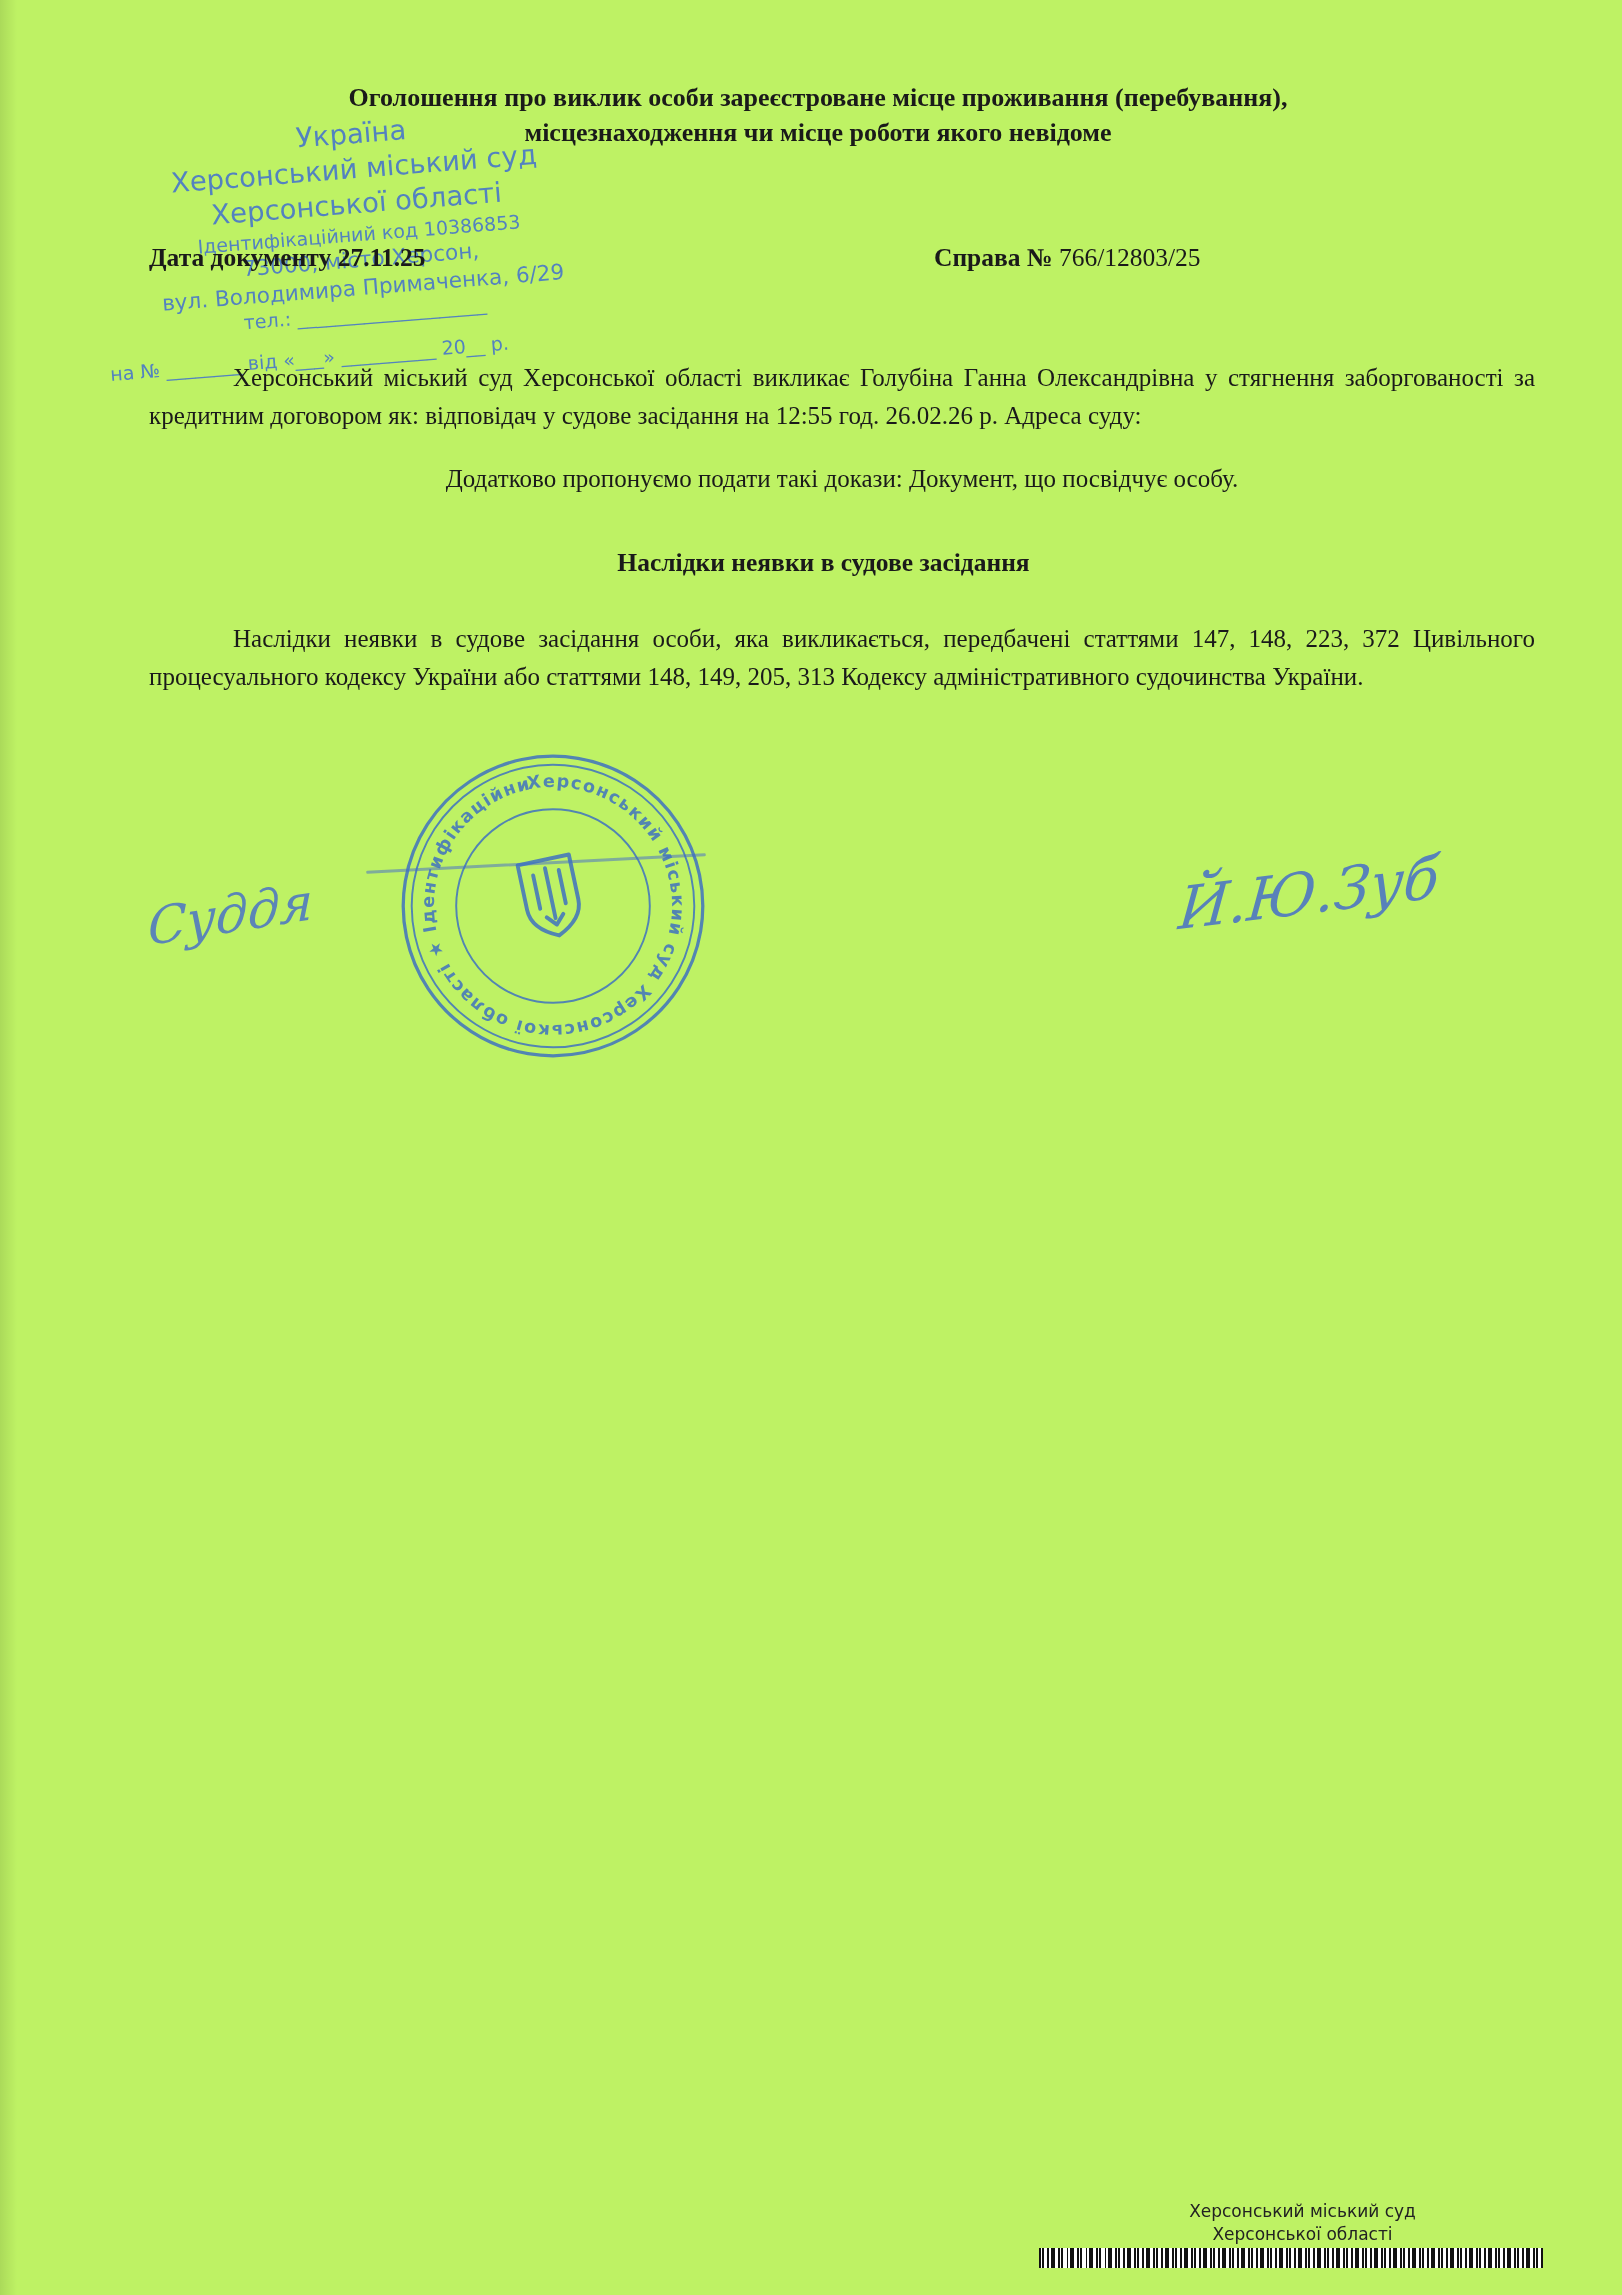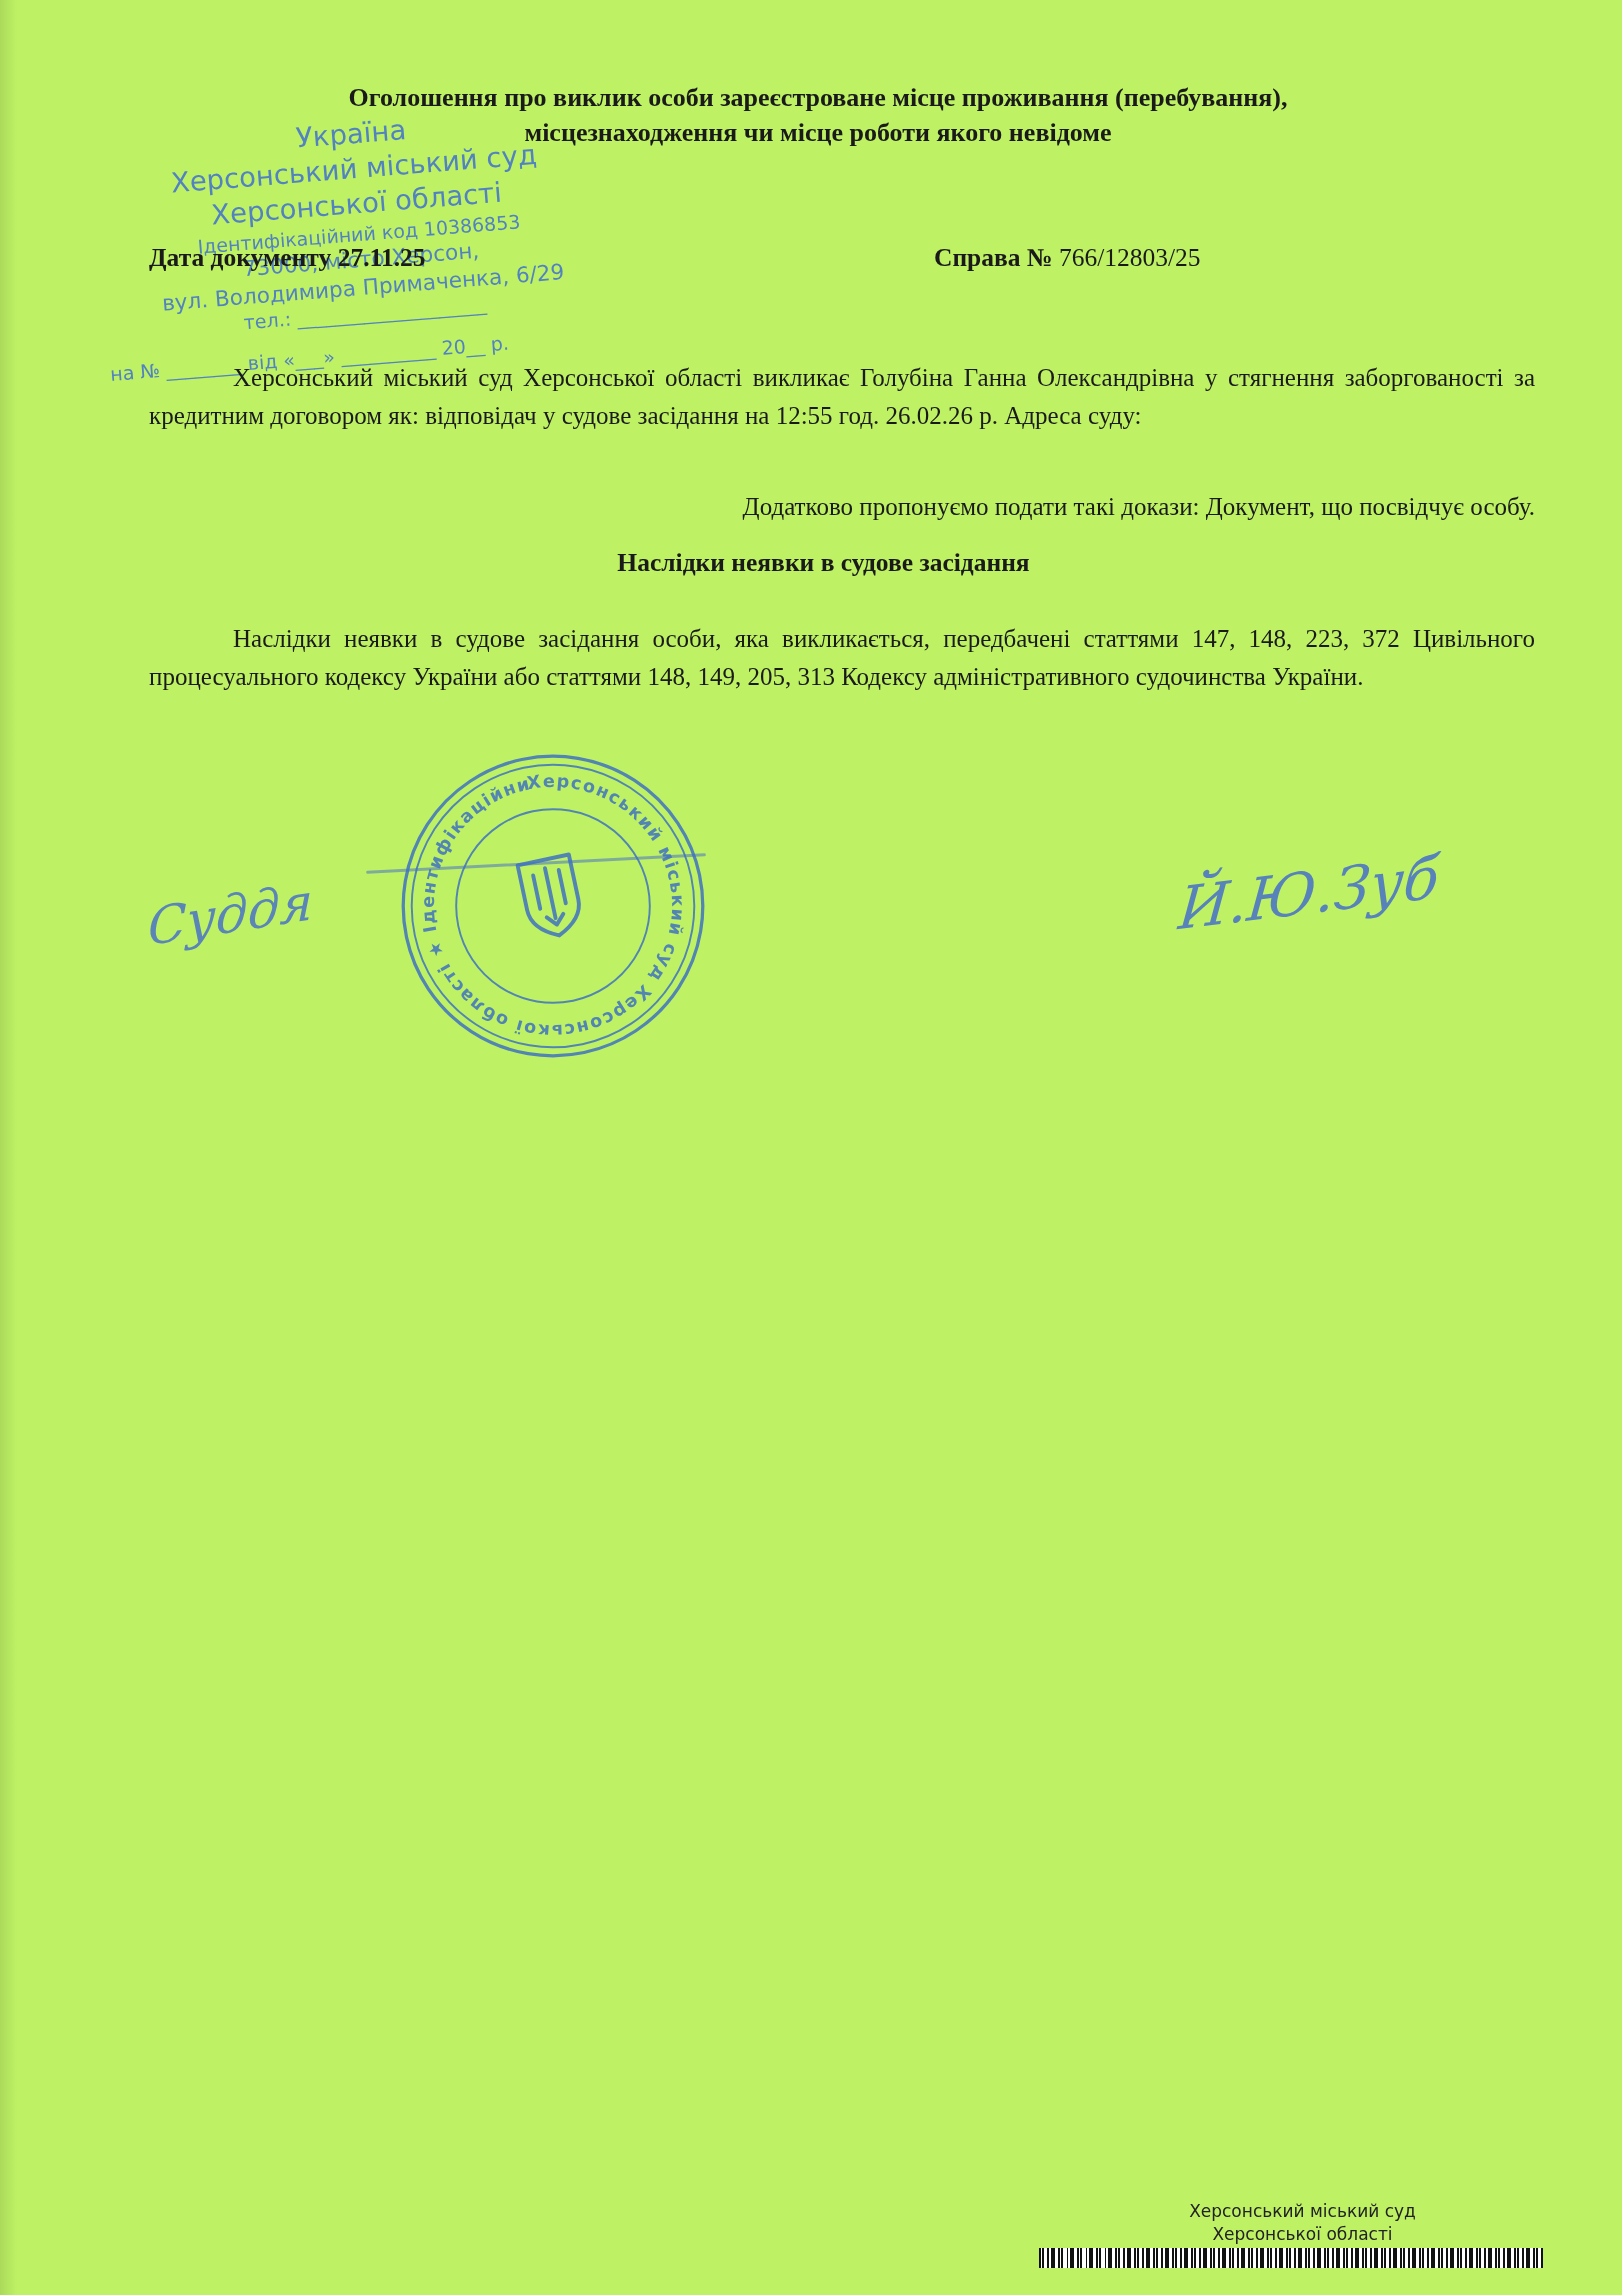--- a/index.html
+++ b/index.html
@@ -25,21 +25,21 @@
   .metaRow{left:0;top:243px;width:1623px;font-size:25.5px;}
   .dateBlock{position:absolute;left:149px;top:0;font-weight:bold;}
   .caseBlock{position:absolute;left:934px;top:0;}
   .caseBlock .lbl{font-weight:bold;}
   .para{
     left:149px;width:1386px;
     font-size:25px;line-height:1.52;text-align:justify;
   }
   .indent{text-indent:84px;}
   .p1{top:359px;}
-  .p2{top:488px;text-align:right;}
+  .p2{top:460px;text-align:center;}
   .heading{
     left:169px;top:548px;width:1309px;
     text-align:center;font-weight:bold;font-size:25.5px;
   }
   .p3{top:620px;}
   .p4{top:738px;}
 
   
   .stamp{
     left:98px;top:116px;width:523px;

